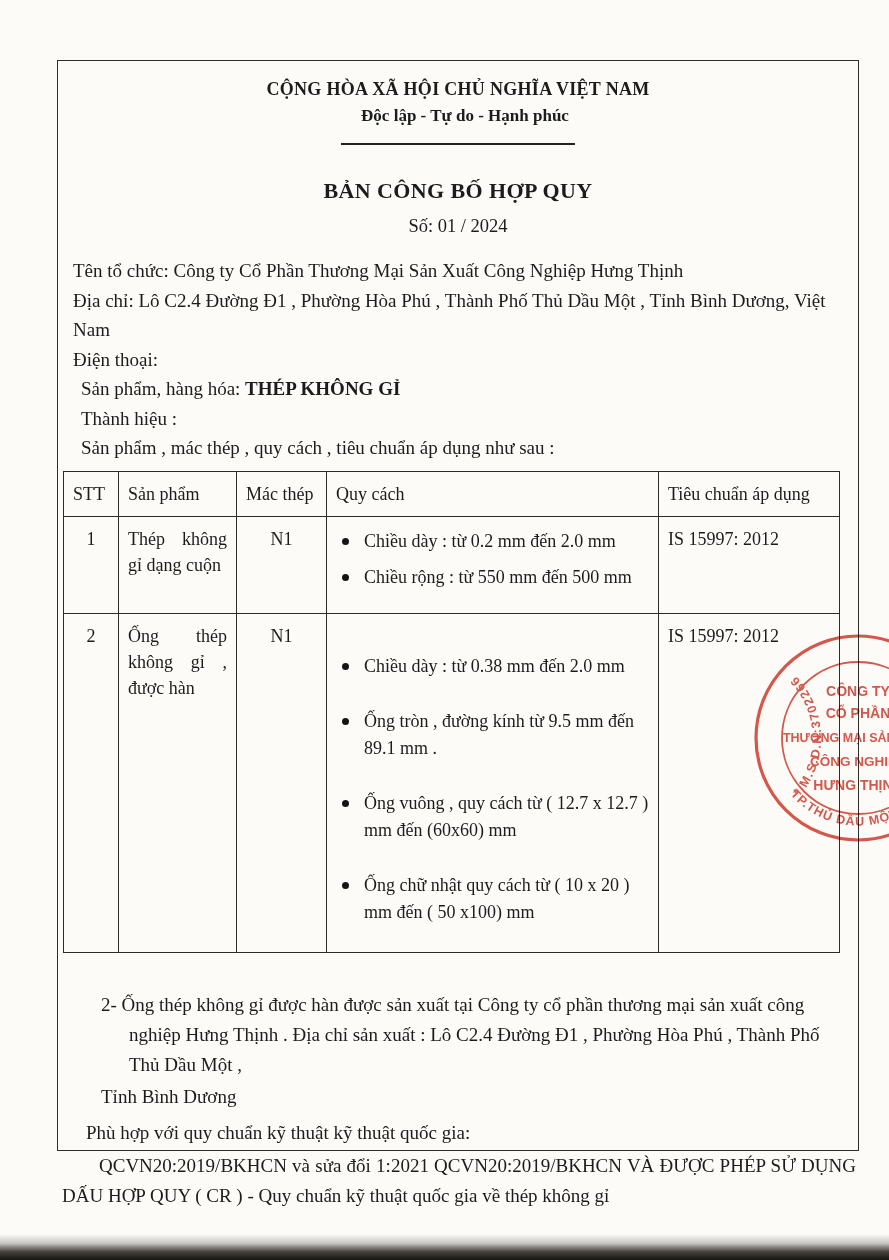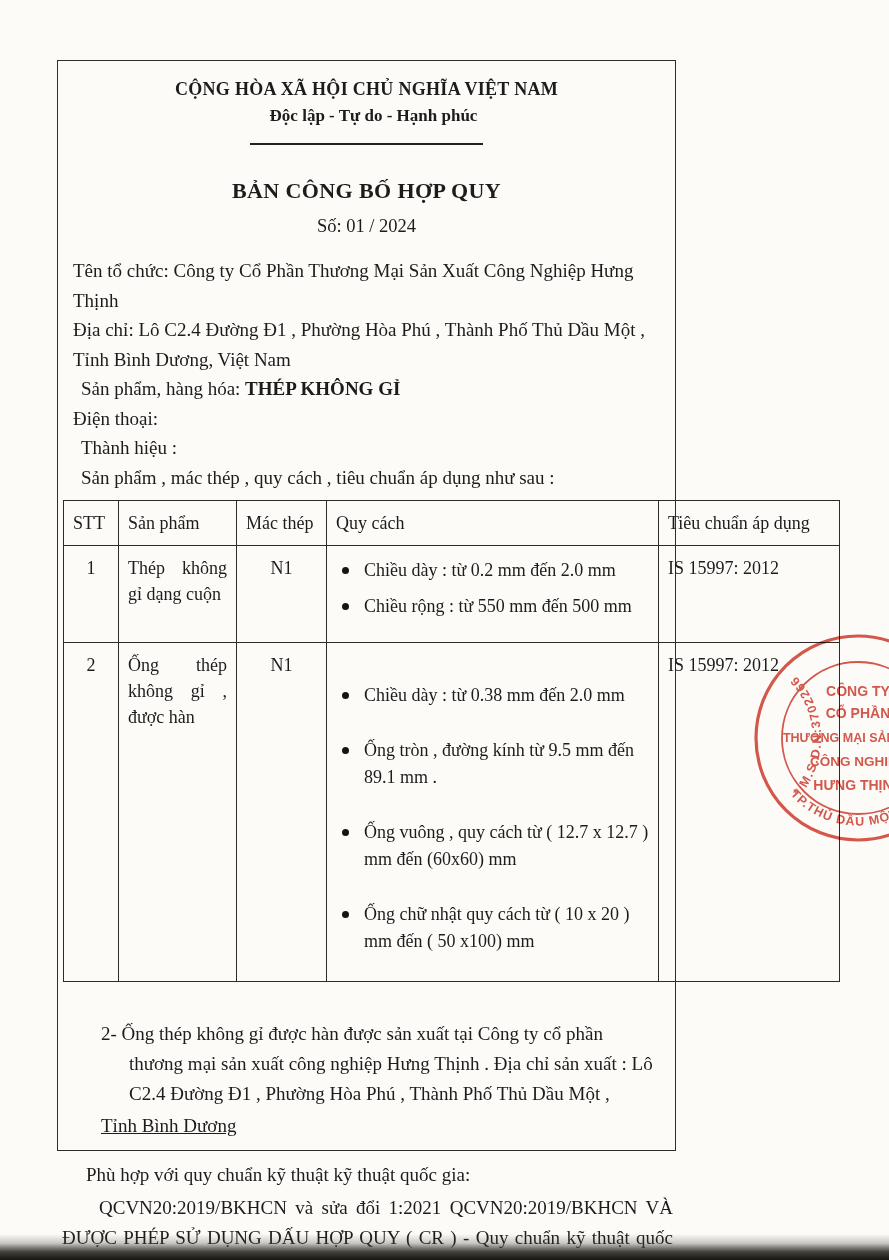--- a/index.html
+++ b/index.html
@@ -8,21 +8,21 @@
     position:relative;
     width:889px; height:1260px;
     background:#fcfbf8;
     overflow:hidden;
     font-family:"Liberation Serif","DejaVu Serif",serif;
     color:#1c1c1c;
   }
   .frame {
     position:absolute;
     left:57px; top:60px;
-    width:619px; height:1091px;
+    width:802px; height:1091px;
     border:1.7px solid #2e2d2b;
     padding:16px 15px 0 15px;
     background:transparent;
   }
   
   .nat-header { text-align:center; }
   .nat-title { font-size:18px; font-weight:bold; letter-spacing:.3px; line-height:24px; }
   .motto-wrap { margin-top:3px; }
   .motto {
     display:inline-block;
@@ -74,21 +74,21 @@
     content:"";
     position:absolute; left:6px; top:10px;
     width:7px; height:7px; border-radius:50%;
     background:#141414;
   }
   
   .notes { margin-top:37px; }
   .note { font-size:19px; line-height:30px; }
   .note-1 { padding-left:28px; margin-bottom:3px; }
   .note-2 { padding-left:56px; text-indent:-28px; margin-bottom:2px; }
-  .province { padding-left:28px; margin-bottom:19px;text-decoration:underline; }
+  .province { padding-left:28px; margin-bottom:6px; }
   .conform-intro { padding-left:13px; margin-bottom:3px; }
   .conform-body {
     margin-left:-11px; margin-right:-13px;
     text-indent:37px;
     text-align:justify;
   }
   
   .stamp {
     position:absolute;
     left:748px; top:628px;
@@ -120,22 +120,22 @@
       <span class="motto">Độc lập - Tự do - Hạnh phúc</span>
     </div>
   </div>
 
   <div class="doc-title">BẢN CÔNG BỐ HỢP QUY</div>
   <div class="doc-no">Số: 01 / 2024</div>
 
   <div class="info-block">
     <p class="info">Tên tổ chức: Công ty Cổ Phần Thương Mại Sản Xuất Công Nghiệp Hưng Thịnh</p>
     <p class="info">Địa chỉ: Lô C2.4 Đường Đ1 , Phường Hòa Phú , Thành Phố Thủ Dầu Một , Tỉnh Bình Dương, Việt Nam</p>
+    <p class="info">Điện thoại:</p>
     <p class="info indent-sm"><span>Sản phẩm, hàng hóa: </span><span class="bold">THÉP KHÔNG GỈ</span></p>
-    <p class="info">Điện thoại:</p>
     <p class="info indent-sm">Thành hiệu :</p>
     <p class="info indent-sm">Sản phẩm , mác thép , quy cách , tiêu chuẩn áp dụng như sau :</p>
   </div>
 
   <table class="products">
     <colgroup>
       <col class="col-stt">
         <col class="col-prod">
         <col class="col-grade">
         <col class="col-spec">

